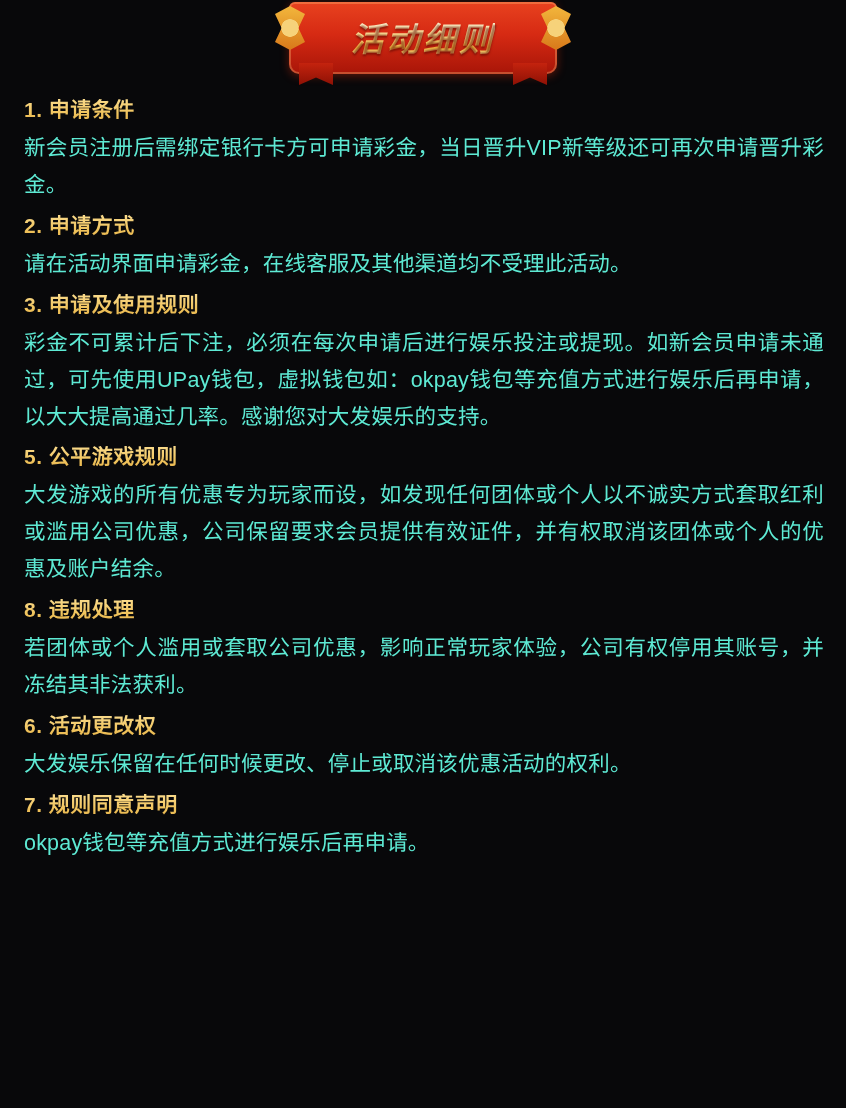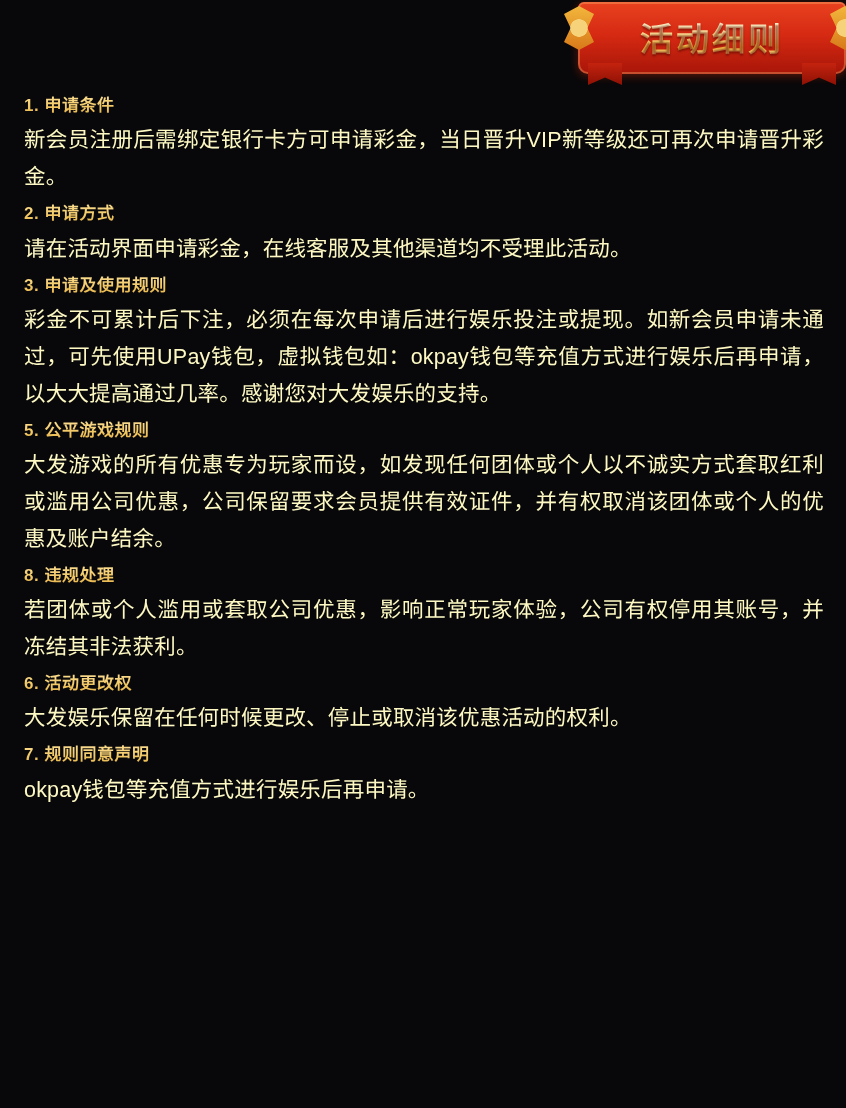--- a/index.html
+++ b/index.html
@@ -16,21 +16,22 @@
     color: #f0d9a8;
     -webkit-font-smoothing: antialiased;
   }
 
   
   .banner-wrap {
     position: relative;
     height: 76px;
     display: flex;
     align-items: center;
-    justify-content: flex-end;
+    justify-content: center;
+    font-style: italic;
   }
   .banner {
     position: relative;
     display: inline-block;
     padding: 11px 62px 13px 62px;
     background: linear-gradient(180deg, #e8421f 0%, #d62a13 45%, #a81508 100%);
     border-radius: 6px 6px 10px 10px;
     box-shadow: 0 2px 10px rgba(200,40,10,0.45), inset 0 0 0 2px rgba(255,190,120,0.35);
   }
   .banner::before,
@@ -69,34 +70,34 @@
     text-shadow: 0 2px 2px rgba(90,10,0,0.55);
     white-space: nowrap;
   }
 
   
   .content {
     padding: 14px 22px 0 24px;
   }
   .section { margin-bottom: 2px; }
   .sec-title {
-    font-size: 17px;
+    font-size: 21px;
     font-weight: bold;
     line-height: 1.9;
     color: #f5cd6a;
     background: linear-gradient(180deg, #ffe9a9 0%, #f0c35c 60%, #d9a23c 100%);
     -webkit-background-clip: text;
     background-clip: text;
     color: transparent;
     letter-spacing: 0.5px;
   }
   .sec-body {
     font-size: 21.5px;
     line-height: 1.72;
-    color: #fef9c3;
+    color: #5eead4;
     letter-spacing: 0.2px;
     text-align: justify;
   }
 </style>
 </head>
 <body>
 
 <div class="banner-wrap">
   <div class="banner">
     <span class="banner-ribbon-l"></span>

